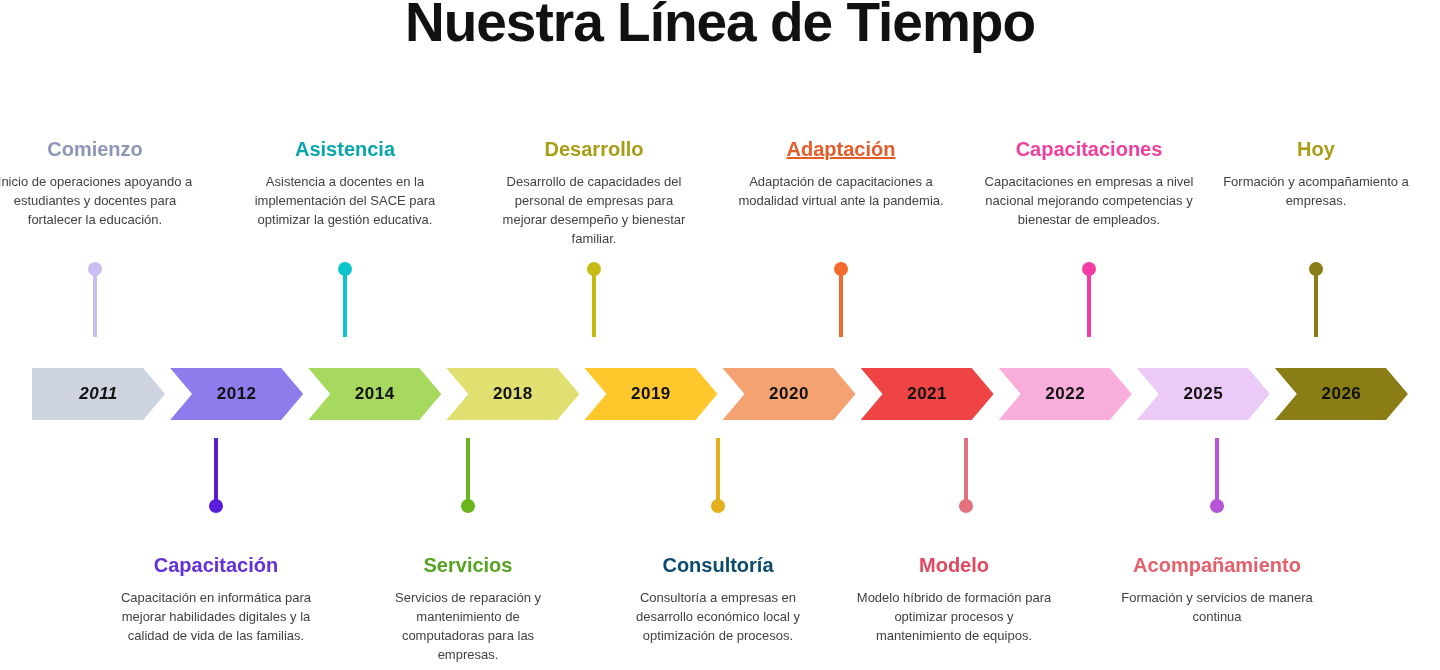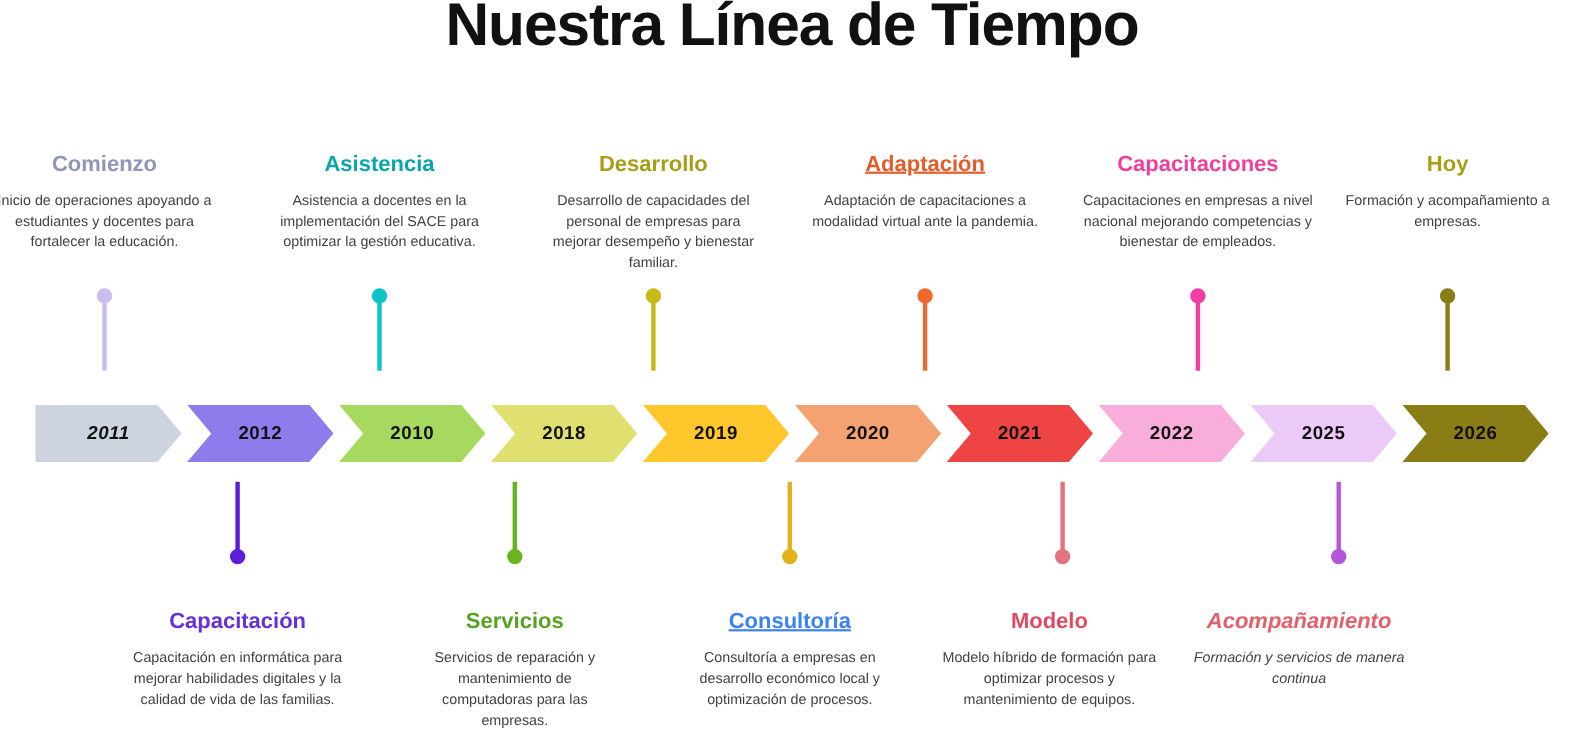--- a/index.html
+++ b/index.html
@@ -101,21 +101,21 @@
   </div>
 
   <div class="band">
     <div class="chev first" style="background-color: rgb(206, 211, 224); font-style: italic;">
       <span class="year">2011</span>
     </div>
     <div class="chev" style="background-color: rgb(141, 124, 236);">
       <span class="year">2012</span>
     </div>
     <div class="chev" style="background-color: rgb(166, 217, 94);">
-      <span class="year">2010</span>
+      <span class="year">2014</span>
     </div>
     <div class="chev" style="background-color: rgb(223, 224, 112);">
       <span class="year">2018</span>
     </div>
     <div class="chev" style="background-color: rgb(255, 199, 44);">
       <span class="year">2019</span>
     </div>
     <div class="chev" style="background-color: rgb(245, 162, 114);">
       <span class="year">2020</span>
     </div>
@@ -156,25 +156,25 @@
 
   <div class="ms bottom-ms" style="left:216px;width:200px;">
     <div class="ms-title" style="color: rgb(100, 48, 217);">Capacitación</div>
     <div class="ms-desc">Capacitación en informática para mejorar habilidades digitales y la calidad de vida de las familias.</div>
   </div>
   <div class="ms bottom-ms" style="left:468px;width:175px;">
     <div class="ms-title" style="color: rgb(86, 163, 33);">Servicios</div>
     <div class="ms-desc">Servicios de reparación y mantenimiento de computadoras para las empresas.</div>
   </div>
   <div class="ms bottom-ms" style="left:718px;width:210px;">
-    <div class="ms-title" style="color: #3b82f6; text-decoration: underline;">Consultoría</div>
+    <div class="ms-title" style="color: #0c4a6e;">Consultoría</div>
     <div class="ms-desc">Consultoría a empresas en desarrollo económico local y optimización de procesos.</div>
   </div>
   <div class="ms bottom-ms" style="left:954px;width:200px;">
     <div class="ms-title" style="color: rgb(224, 73, 95);">Modelo</div>
     <div class="ms-desc">Modelo híbrido de formación para optimizar procesos y mantenimiento de equipos.</div>
   </div>
-  <div class="ms bottom-ms" style="left:1181px;width:200px;font-style:italic;">
+  <div class="ms bottom-ms" style="left:1217px;width:200px;">
     <div class="ms-title" style="color: rgb(228, 96, 107);">Acompañamiento</div>
     <div class="ms-desc">Formación y servicios de manera continua</div>
   </div>
 
 </div>
 
 </body></html>

